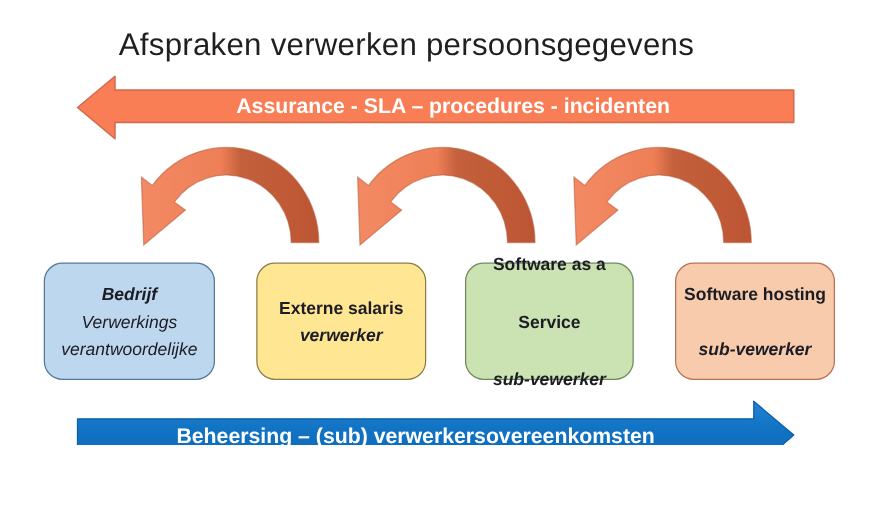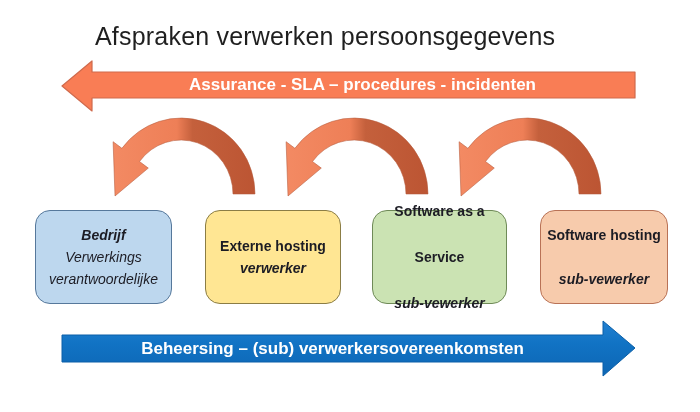--- a/index.html
+++ b/index.html
@@ -1,17 +1,17 @@
 <!DOCTYPE html>
 <html><head>
 <meta charset="utf-8">
 <style>
   html,body{margin:0;padding:0;background:#ffffff;}
   .stage{
-    position:relative;width:700px;height:412px;background:#ffffff;overflow:hidden;
+    position:relative;width:700px;height:356px;background:#ffffff;overflow:hidden;
     font-family:"Liberation Sans","DejaVu Sans",sans-serif;
   }
   .title{
     position:absolute;left:95px;top:22px;width:560px;
     font-size:25px;font-weight:400;color:#1f1f1f;letter-spacing:.2px;white-space:nowrap;
   }
   svg.layer{position:absolute;left:0;top:0;}
   .band-label{
     position:absolute;color:#ffffff;font-weight:700;font-size:17px;
     text-align:center;white-space:nowrap;
@@ -79,21 +79,21 @@
 
   <div class="band-label label-bottom">Beheersing – (sub) verwerkersovereenkomsten</div>
 
   <div class="pbox b1">
     <span class="line1">Bedrijf</span>
     <span class="line2">Verwerkings</span>
     <span class="line3">verantwoordelijke</span>
   </div>
 
   <div class="pbox b2">
-    <span class="line1">Externe hosting</span>
+    <span class="line1">Externe salaris</span>
     <span class="line3">verwerker</span>
   </div>
 
   <div class="pbox b3">
     <span class="line1">Software as a</span>
     <span class="line2">Service</span>
     <span class="line3">sub-vewerker</span>
   </div>
 
   <div class="pbox b4">

